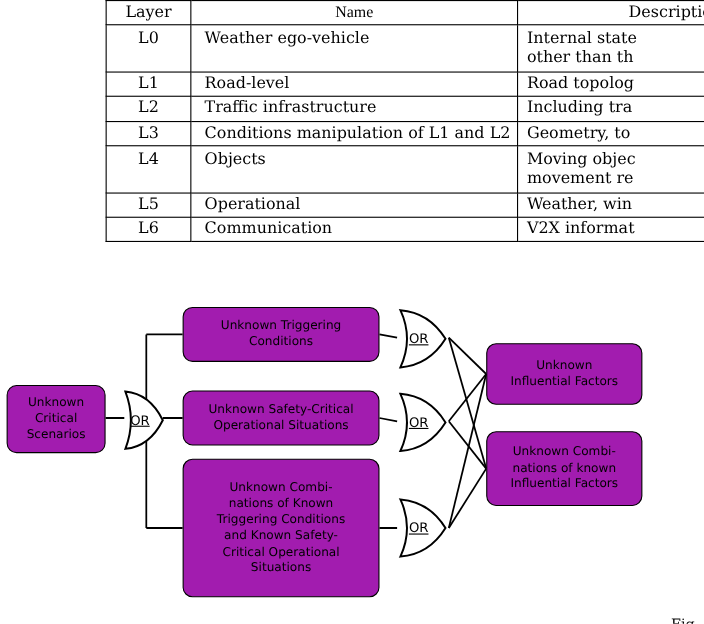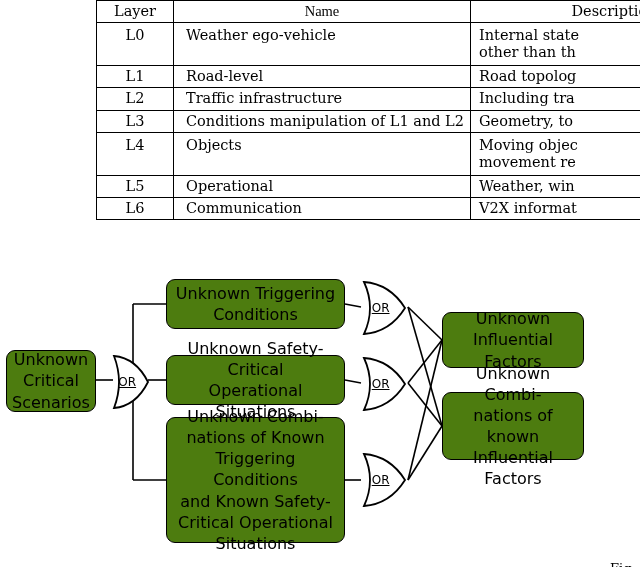--- a/index.html
+++ b/index.html
@@ -65,26 +65,26 @@
     top: 252px;
     width: 640px;
     height: 300px;
     font-family: "DejaVu Sans", sans-serif;
   }
   .node {
     position: absolute;
     box-sizing: border-box;
     border: 1.6px solid #000000;
     border-radius: 9px;
-    background: #4d7c0f;
+    background: #a21caf;
     display: flex;
     align-items: center;
     justify-content: center;
     text-align: center;
-    font-size: 16px;
+    font-size: 11px;
     line-height: 1.32;
     padding: 3px 5px;
     z-index: 3;
   }
   .or-gate {
     position: absolute;
     z-index: 4;
   }
   .or-gate .or-label {
     position: absolute;

